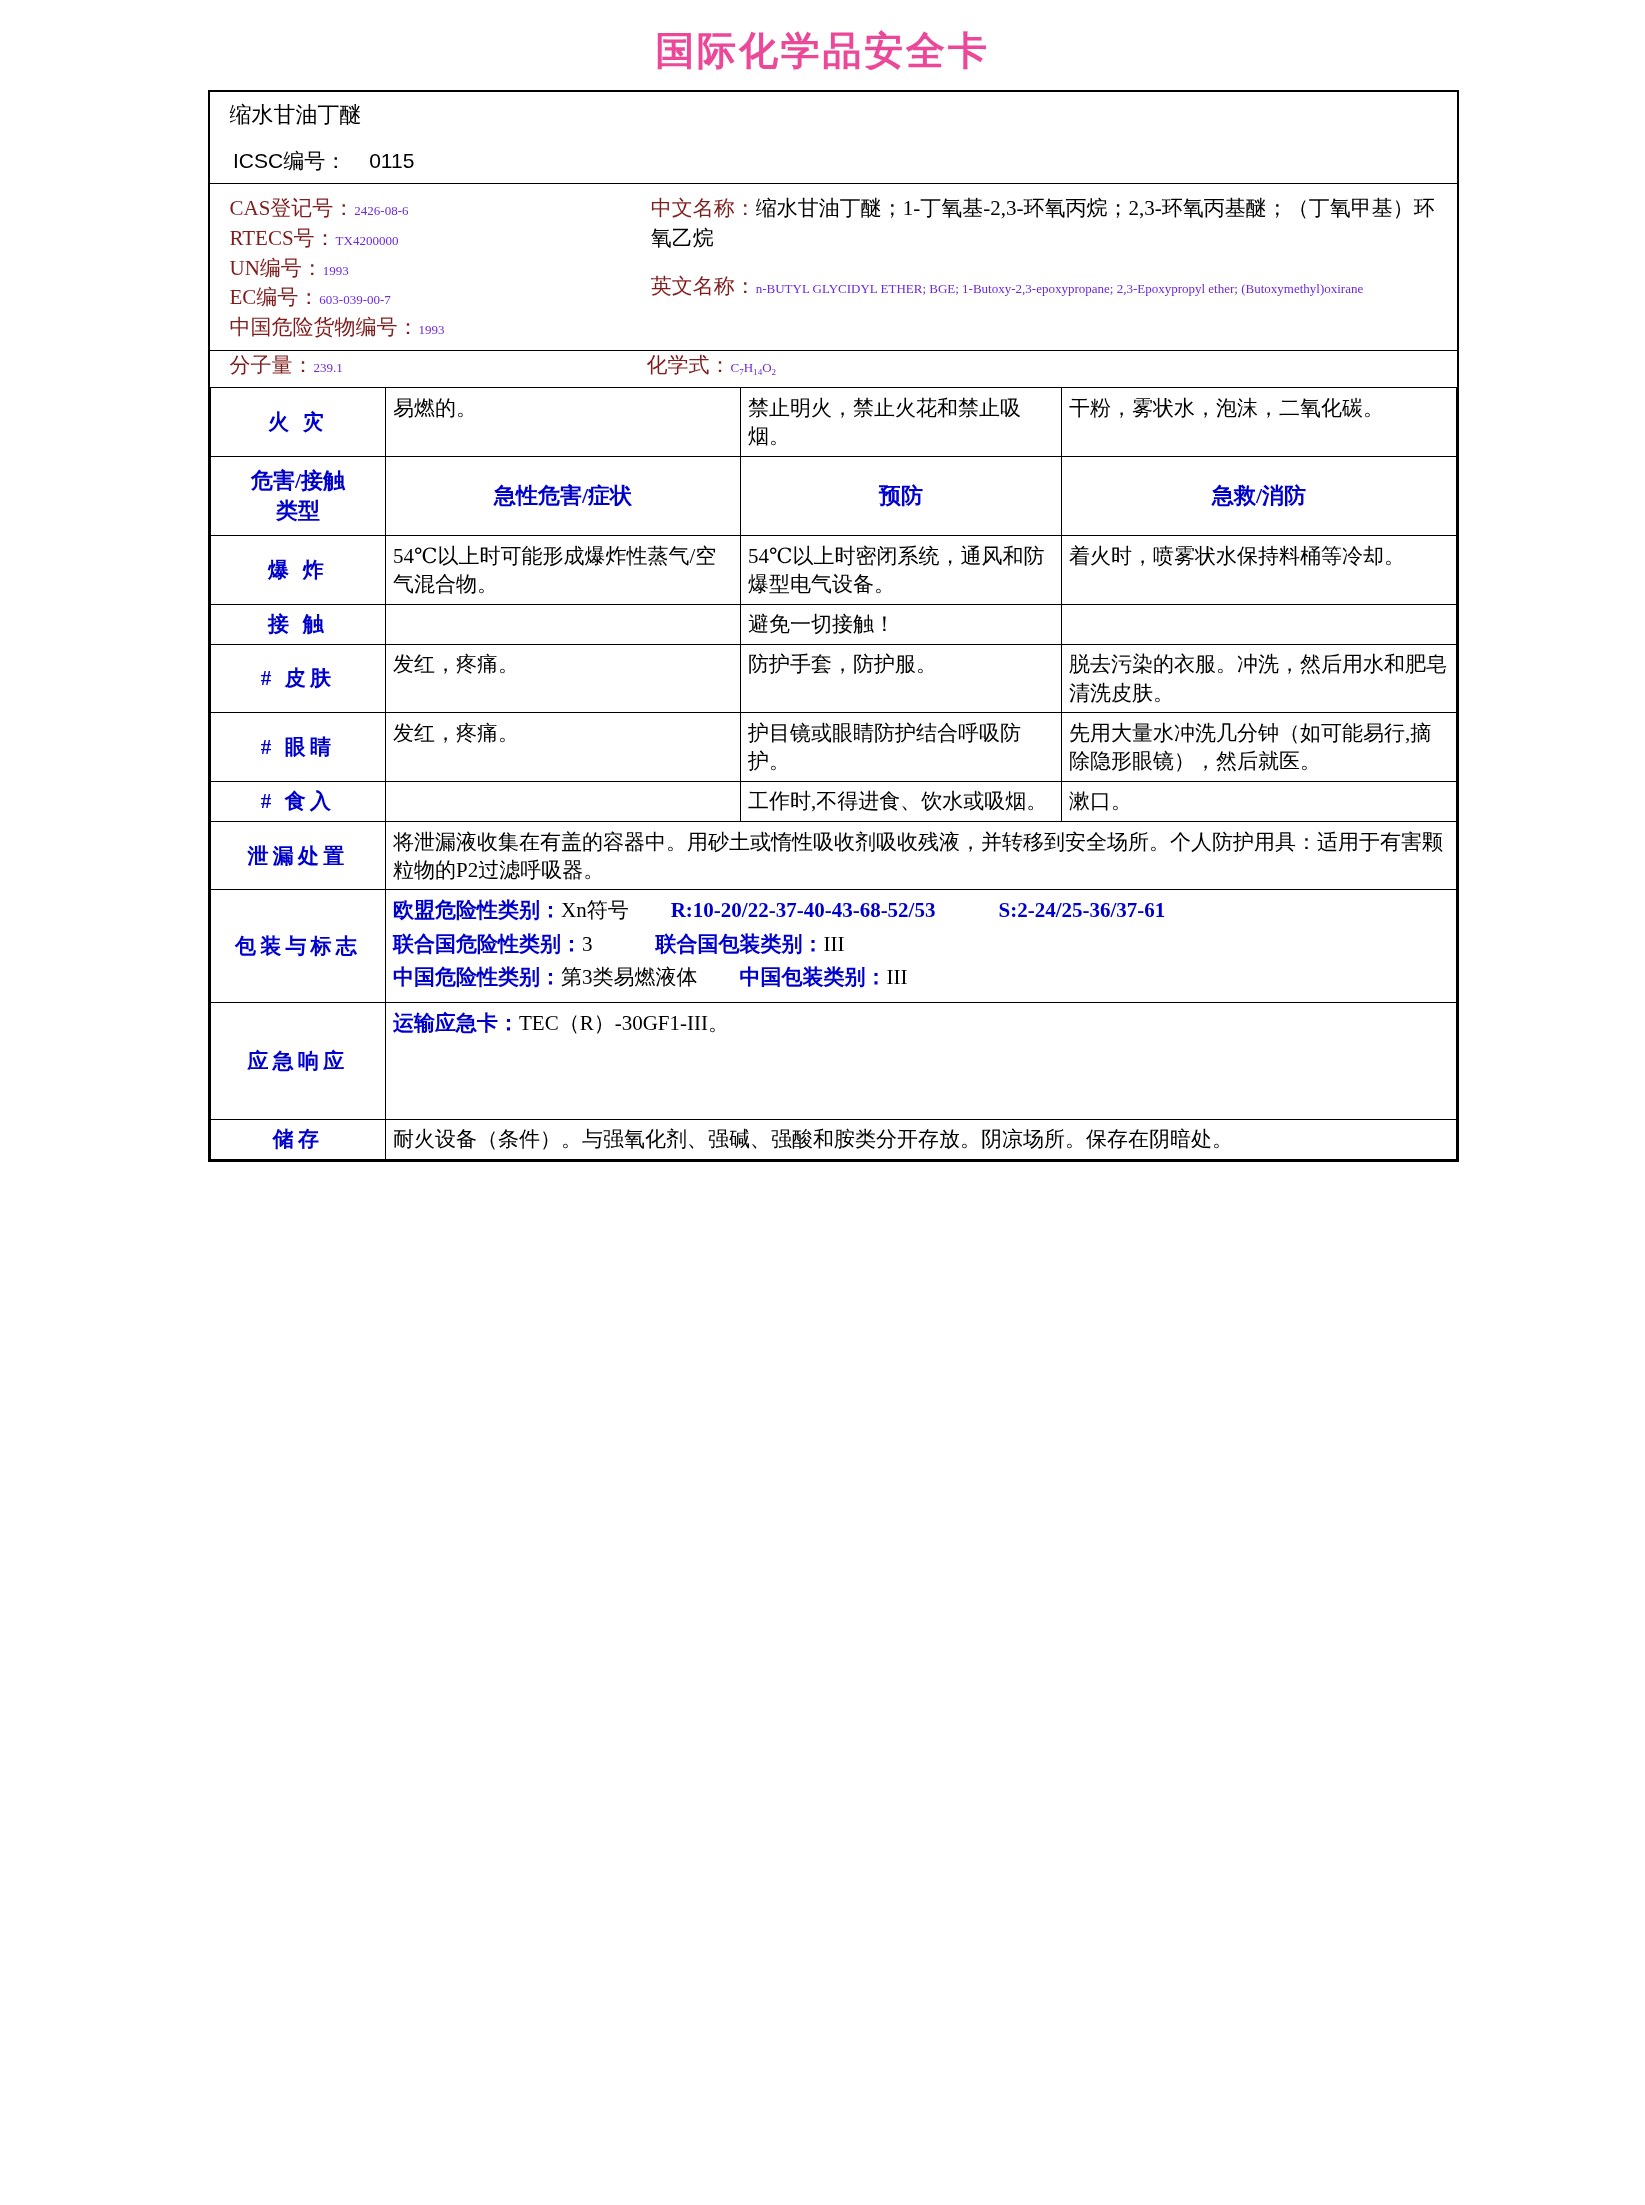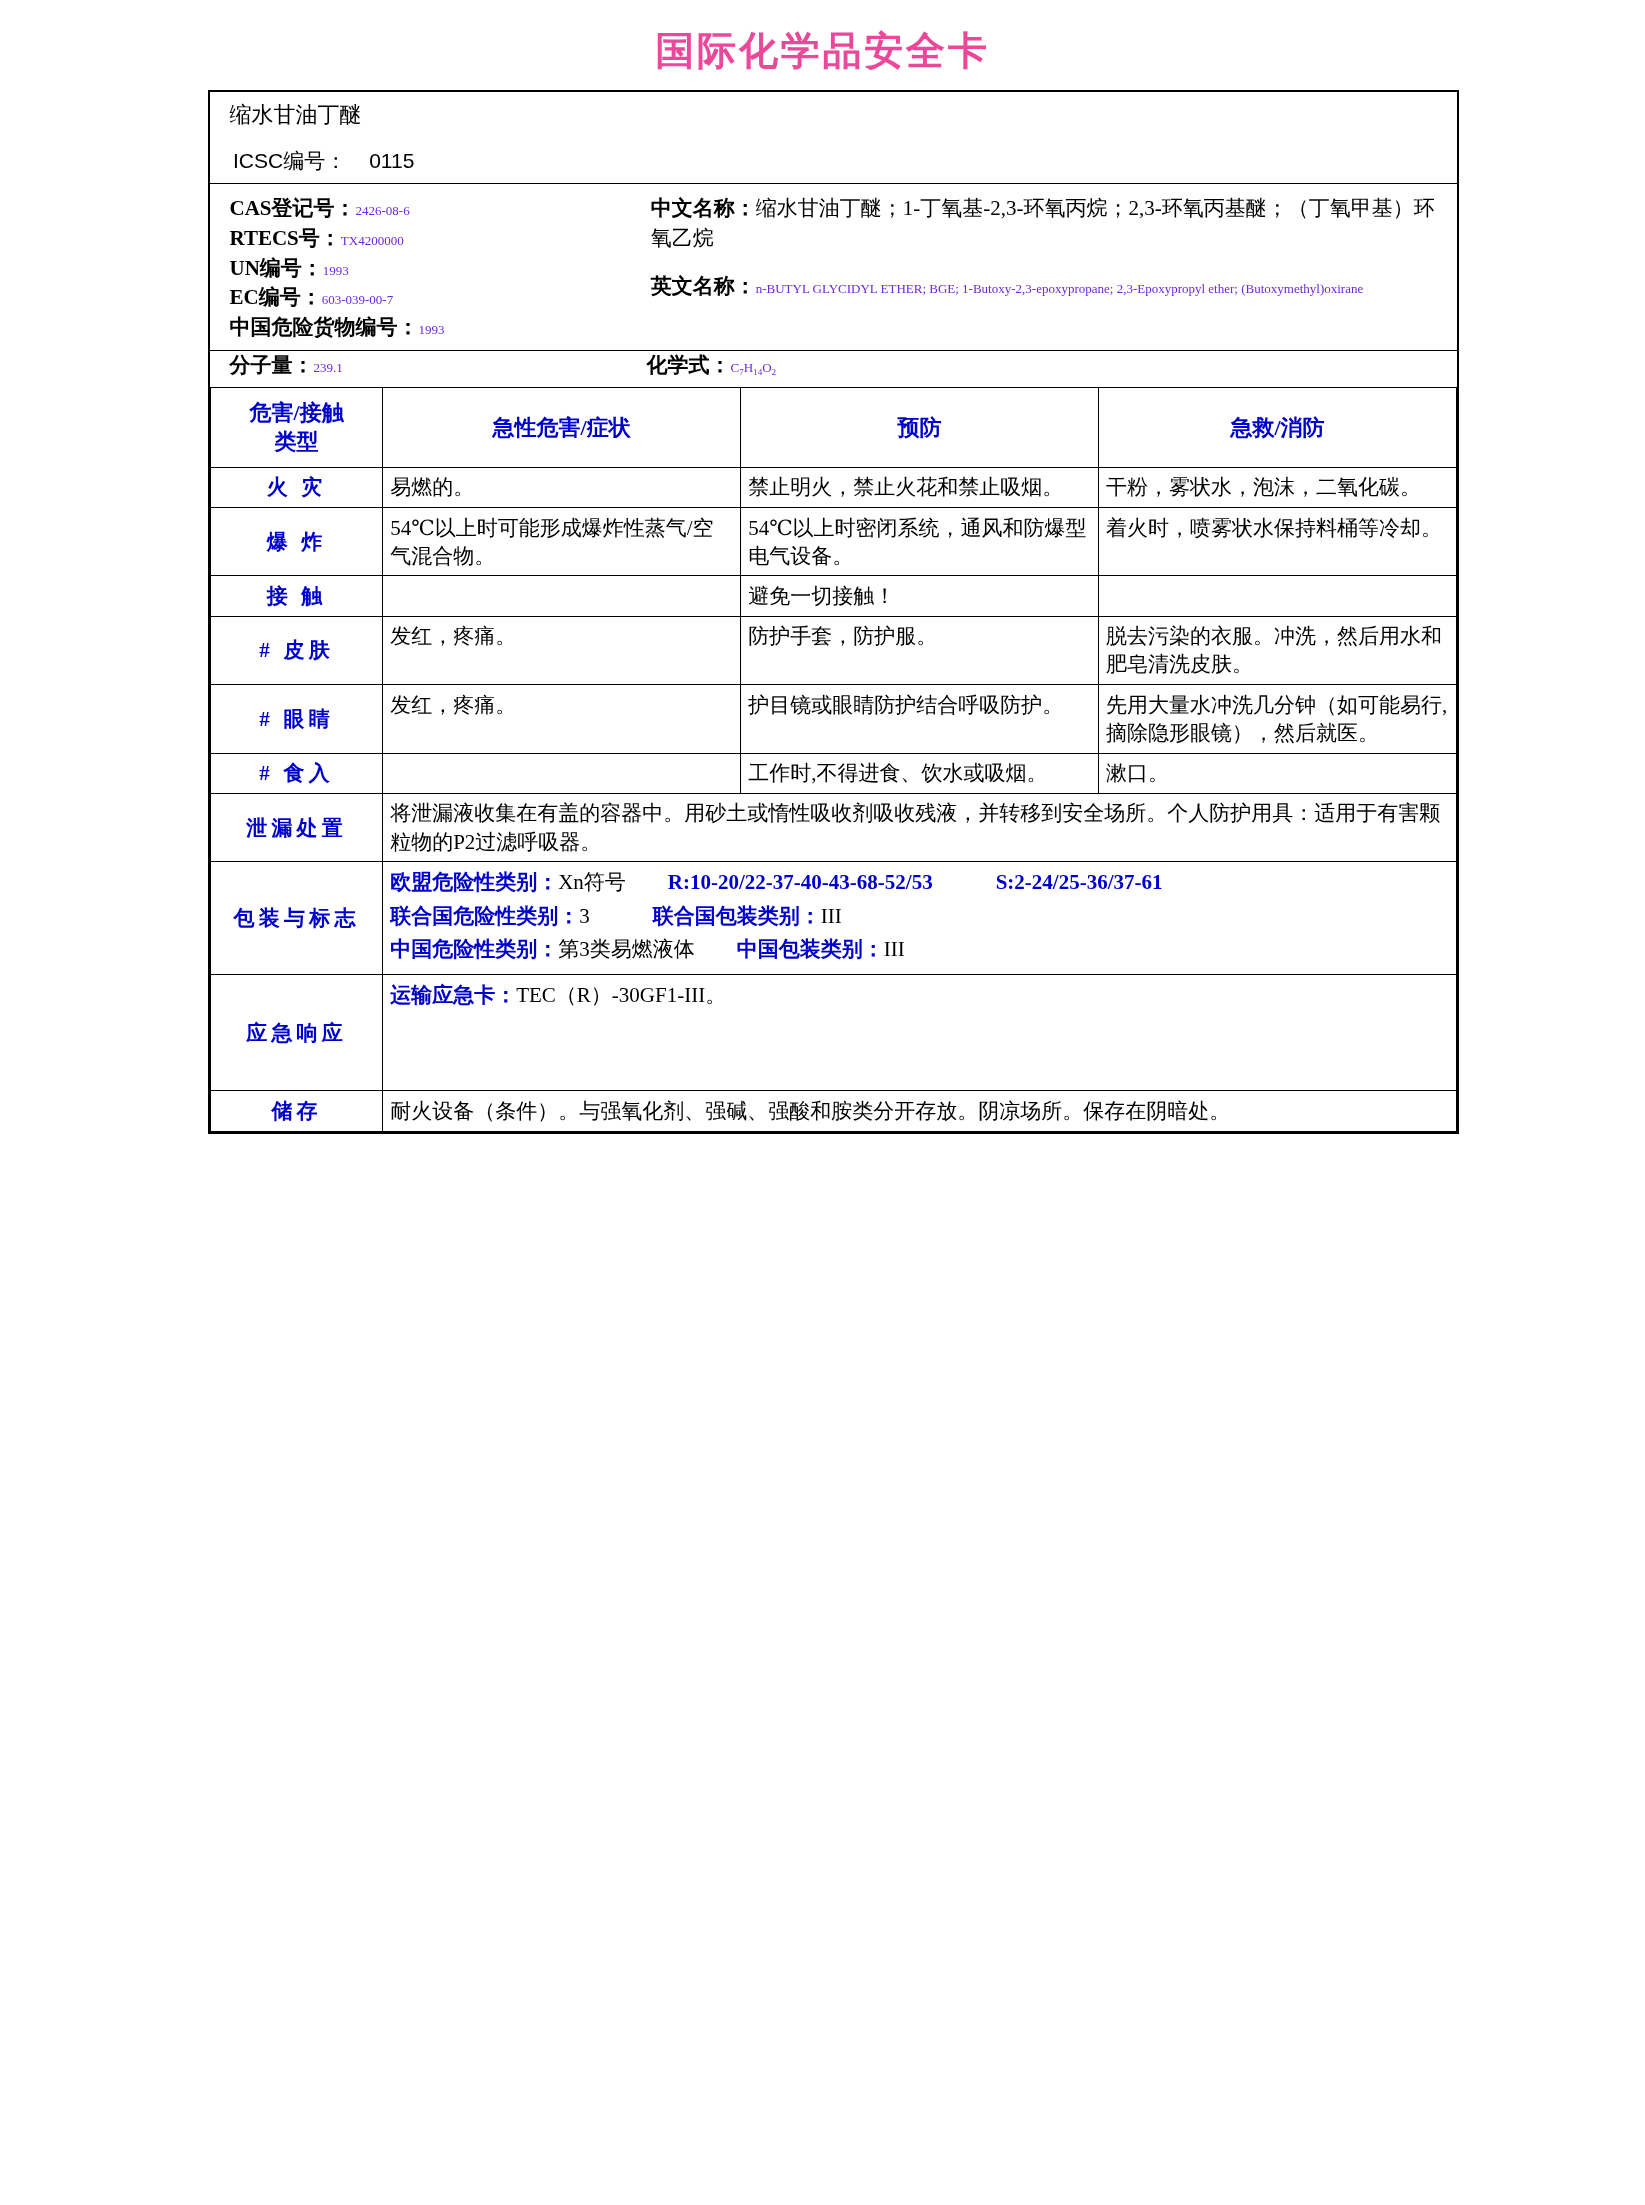--- a/index.html
+++ b/index.html
@@ -72,21 +72,21 @@
   .ident-line {
     font-size: 21px;
     line-height: 1.42;
     white-space: nowrap;
   }
   .ident-right .ident-line {
     white-space: normal;
     line-height: 1.42;
   }
   .ident-block { margin-bottom: 18px; }
-  .lbl { color: #000000; font-weight: bold; }
+  .lbl { color: #7f1d1d; font-weight: normal; }
   .val { color: #6d28d9; font-family: Liberation Serif, serif; font-size: 13px;}
   .valcn { color: #000; font-size: 21px; }
   .bottom-ident {
     display: flex;
     padding: 0 0 8.3px 19.5px;
     align-items: flex-end;
   }
   .bottom-ident .mw { width: 417px; font-size: 21px; }
   .bottom-ident .formula { font-size: 21px; }
   sub { font-size: 0.7em; vertical-align: baseline; position: relative; top: 0.32em; }
@@ -180,37 +180,37 @@
         <span class="lbl">分子量：</span><span class="val">239.1</span>
       </div>
       <div class="formula">
         <span class="lbl">化学式：</span><span class="val">C<sub>7</sub>H<sub>14</sub>O<sub>2</sub></span>
       </div>
     </div>
 
     <table class="haz">
       <tbody>
           <tr>
+        <td class="catcol">火 灾</td>
+        <td class="c2">易燃的。</td>
+        <td class="c3">禁止明火，禁止火花和禁止吸烟。</td>
+        <td class="c4">干粉，雾状水，泡沫，二氧化碳。</td>
+      </tr>
+
+      <tr>
         <th class="c1">
           <div>危害/接触</div>
           <div>类型</div>
         </th>
         <th class="c2">急性危害/症状</th>
         <th class="c3">预防</th>
         <th class="c4">急救/消防</th>
       </tr>
 
       <tr>
-        <td class="catcol">火 灾</td>
-        <td class="c2">易燃的。</td>
-        <td class="c3">禁止明火，禁止火花和禁止吸烟。</td>
-        <td class="c4">干粉，雾状水，泡沫，二氧化碳。</td>
-      </tr>
-
-      <tr>
         <td class="catcol">爆 炸</td>
         <td class="c2">54℃以上时可能形成爆炸性蒸气/空气混合物。</td>
         <td class="c3">54℃以上时密闭系统，通风和防爆型电气设备。</td>
         <td class="c4">着火时，喷雾状水保持料桶等冷却。</td>
       </tr>
 
       <tr>
         <td class="catcol">接 触</td>
         <td class="c2"></td>
         <td class="c3">避免一切接触！</td>

